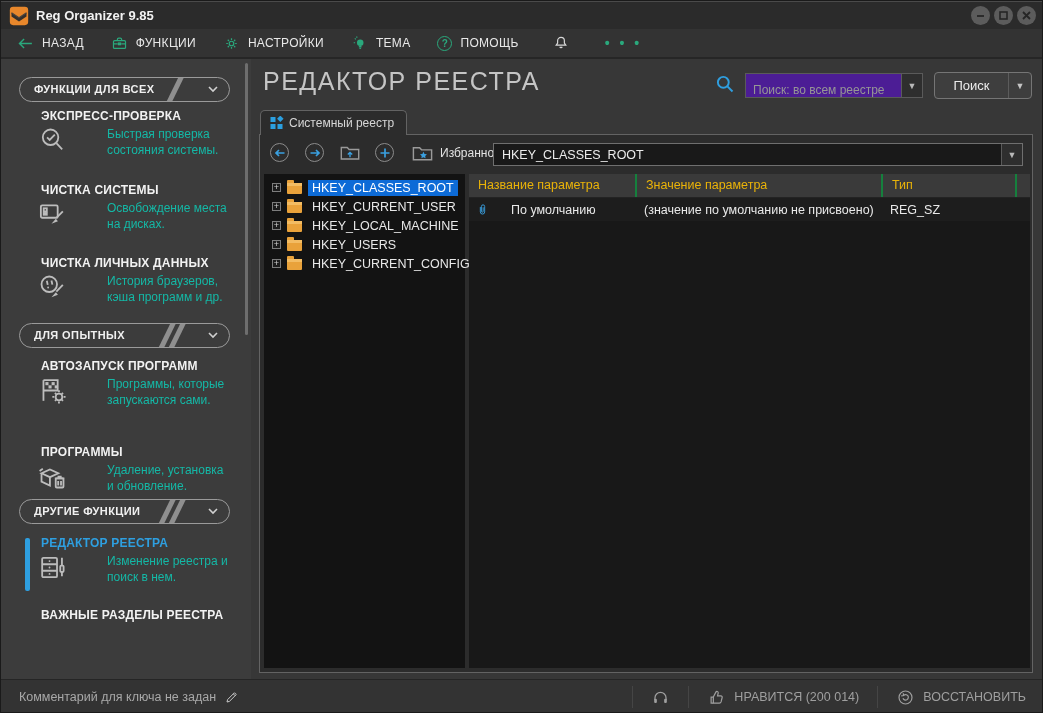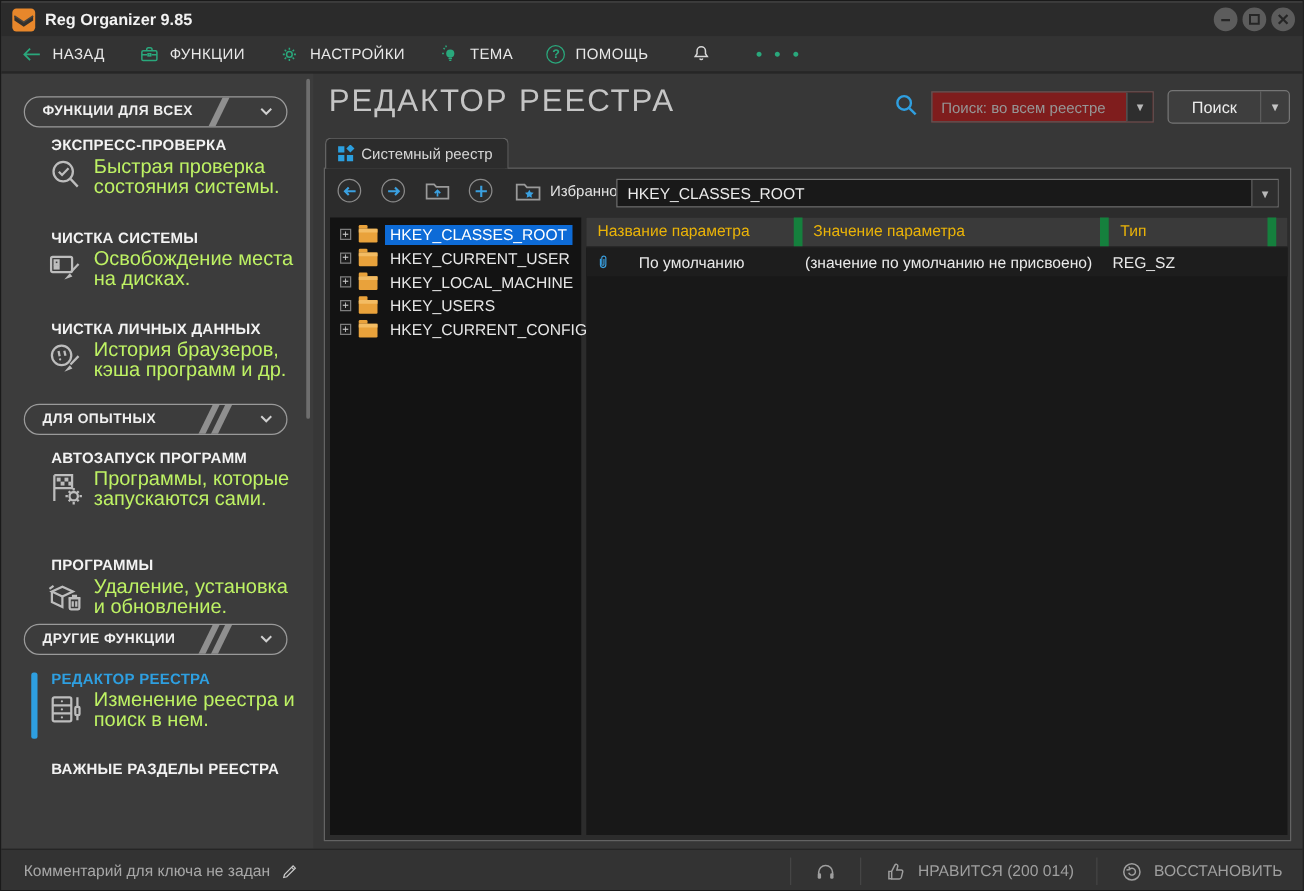--- a/index.html
+++ b/index.html
@@ -25,28 +25,28 @@
   .sidebar { position:absolute; left:0; top:58px; width:250px; height:620px; background:#3c3c3c; }
   .sb-scroll { position:absolute; right:3px; top:4px; width:3px; height:272px; background:#6e6e6e; border-radius:2px; }
   .sb-pill { position:absolute; left:18px; width:211px; height:25px; border:1px solid #9a9a9a; border-radius:13px; color:#f0f0f0; font-size:11px; font-weight:bold; letter-spacing:.4px; line-height:23px; padding-left:14px; overflow:hidden; }
   .sb-pill .stripe { position:absolute; top:-3px; width:5px; height:32px; background:#8f8f8f; transform:rotate(26deg); }
   .sb-pill .chev { position:absolute; right:11px; top:8px; width:10px; height:7px; }
   .sb-item { position:absolute; left:36px; width:202px; cursor:default; }
   .sb-title { font-size:12px; font-weight:bold; color:#f2f2f2; margin-left:4px; margin-bottom:2px; letter-spacing:.2px; }
   .sb-title.active { color:#2e9fe0; }
   .sb-row { display:flex; gap:7px; }
   .sb-icon { width:31px; height:31px; flex:0 0 31px; }
-  .sb-desc { font-size:16px; color:#bef264; line-height:16px; padding-top:1px; }
+  .sb-desc { font-size:12px; color:#14b8a6; line-height:16px; padding-top:1px;margin-left:32px; }
   .active-bar { position:absolute; left:24px; top:479px; width:5px; height:53px; background:#2e9fe0; border-radius:2px; }
 
   
   .main { position:absolute; left:250px; top:58px; width:793px; height:620px; background:#373737; }
   .page-title { position:absolute; left:12px; top:8px; font-size:25px; font-weight:300; color:#c5c5c5; letter-spacing:1.5px; }
   .search-icon { position:absolute; left:464px; top:15px; width:21px; height:21px; }
-  .search-combo { position:absolute; left:494px; top:14px; width:178px; height:25px; background:#7f1d1d; border:1px solid #5a5a5a; display:flex; align-items:center; }
+  .search-combo { position:absolute; left:494px; top:14px; width:178px; height:25px; background:#4c1d95; border:1px solid #5a5a5a; display:flex; align-items:flex-end; }
   .search-combo .txt { flex:1; color:#969696; font-size:12px; padding-left:7px; white-space:nowrap; overflow:hidden; }
   .combo-arrow { width:21px; height:100%; border-left:1px solid #5a5a5a; display:flex; align-items:center; justify-content:center; color:#b8b8b8; font-size:9px; background:#2e2e2e; }
   .search-btn { position:absolute; left:683px; top:13px; width:98px; height:27px; background:#3e3e3e; border:1px solid #757575; border-radius:4px; display:flex; }
   .search-btn .lbl { flex:1; color:#ececec; font-size:13px; display:flex; align-items:center; justify-content:center; }
   .search-btn .arrow { width:23px; border-left:1px solid #5c5c5c; display:flex; align-items:center; justify-content:center; color:#c5c5c5; font-size:9px; }
 
   .tab { position:absolute; left:9px; top:51px; height:25px; background:#2c2c2c; border:1px solid #636363; border-bottom:none; border-radius:5px 5px 0 0; display:flex; align-items:center; gap:5px; padding:0 12px 0 9px; z-index:3; }
   .tab .lbl { color:#d6d6d6; font-size:12px; }
   .panel { position:absolute; left:8px; top:75px; width:774px; height:539px; background:#2c2c2c; border:1px solid #636363; z-index:2; }
 
@@ -61,21 +61,21 @@
   .plusbox { width:9px; height:9px; border:1px solid #7d7d7d; background:#1c1c1c; color:#cfcfcf; font-size:9px; line-height:7px; text-align:center; flex:0 0 9px; }
   .folder { position:relative; width:15px; height:11px; background:#e9a23b; border-radius:1px; flex:0 0 15px; margin-top:2px; }
   .folder::before { content:""; position:absolute; left:0; top:-3px; width:7px; height:3px; background:#e9a23b; border-radius:1px 1px 0 0; }
   .folder::after { content:""; position:absolute; left:0; top:0; width:15px; height:3px; background:#f3bc63; }
   .tree-lbl { color:#e8e8e8; font-size:12.5px; padding:1px 4px; white-space:nowrap; }
   .tree-lbl.selected { background:#0d6bd7; color:#ffffff; }
 
   .grid { position:absolute; left:209px; top:39px; width:561px; height:494px; background:#181818; }
   .grid-head { display:flex; height:24px; background:#3a3a3a; border-bottom:1px solid #232323; }
   .gh { color:#eab308; font-size:12.5px; line-height:23px; padding-left:9px; }
-  .gh + .gh { border-left:7px solid #15803d; }
+  .gh + .gh { border-left:2px solid #15803d; }
   .gh.c1 { width:166px; } .gh.c2 { width:246px; } .gh.c3 { width:134px; } .gh.c4 { flex:1; }
   .grid-row { display:flex; height:23px; align-items:center; background:#1d1d1d; }
   .gc { color:#e9e9e9; font-size:12.5px; padding-left:9px; white-space:nowrap; overflow:hidden; }
   .gc.c1 { width:166px; display:flex; align-items:center; gap:22px; padding-left:7px; }
   .gc.c2 { width:246px; } .gc.c3 { width:134px; }
 
   
   .statusbar { position:absolute; left:0; top:678px; width:1043px; height:35px; background:#333333; border-top:1px solid #252525; display:flex; align-items:center; }
   .comment { color:#a8a8a8; font-size:12.5px; margin-left:18px; }
   .pencil { width:16px; height:16px; margin-left:8px; }

